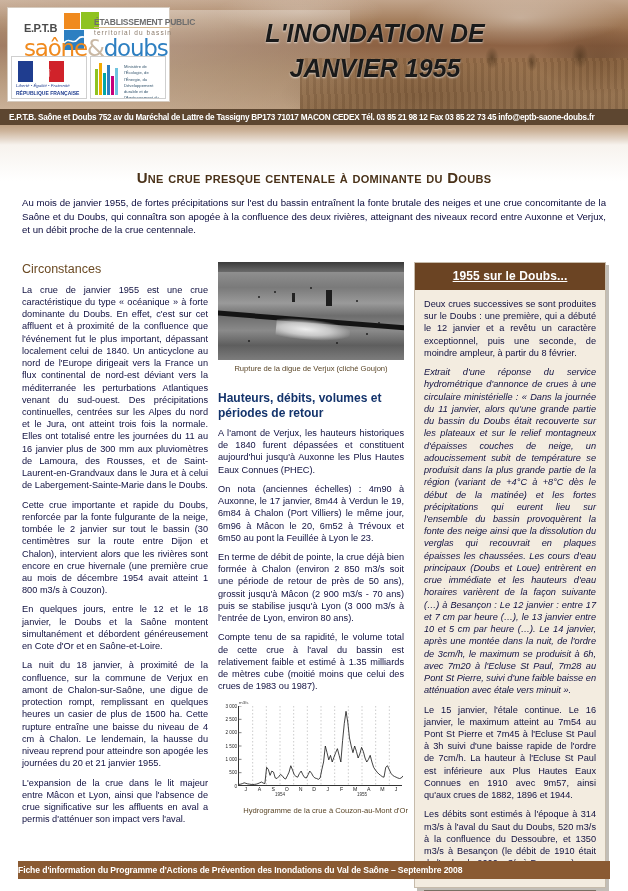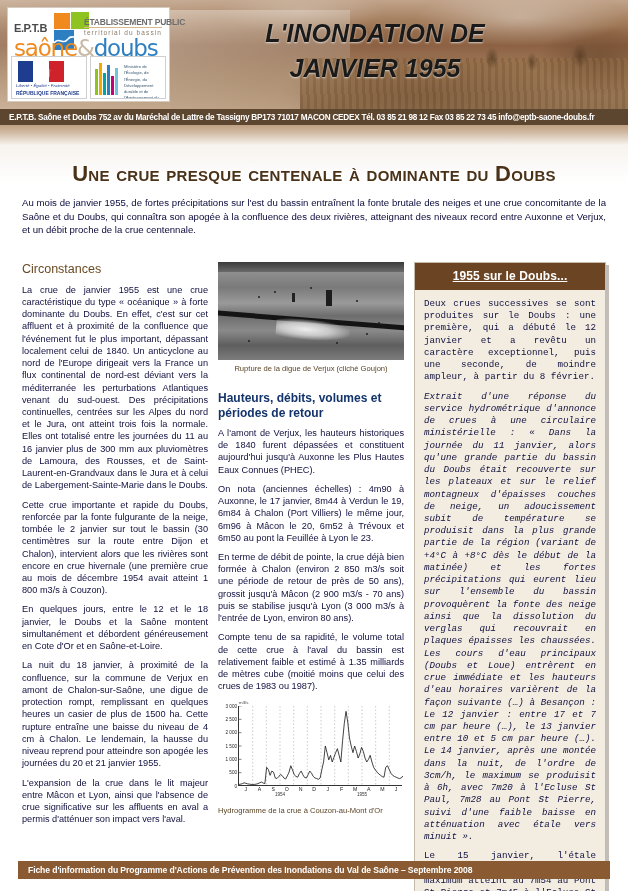--- a/index.html
+++ b/index.html
@@ -53,21 +53,21 @@
   }
 
   
   .logo-box {
     position: absolute; left: 7px; top: 7px;
     width: 163px; height: 95px;
     background: #ffffff;
     border: 1px solid #d6cbbf;
     padding: 3px 4px;
   }
-  .logo-top { position: relative; height: 45px; }
+  .logo-top { position: relative; height: 45px; margin-left: 10px; }
   .eptb-text {
     position: absolute; left: 2px; top: 11px;
     font-size: 11px; font-weight: bold; letter-spacing: -0.4px;
     color: #4a4a4a; font-family: "Liberation Sans", sans-serif;
   }
   .sq { position: absolute; }
   .sq-orange { left: 42px; top: 2px; width: 16px; height: 16px; background: #f08a1e; }
   .sq-green  { left: 59px; top: 1px; width: 18px; height: 17px; background: #8fc320; }
   .sq-blue   { left: 42px; top: 19px; width: 20px; height: 20px; background: #2d7fc1; }
   .sq-wave {
@@ -149,25 +149,25 @@
     filter: blur(0.4px);
   }
 
   
   .title-wrap {
     position: absolute; left: 0; top: 145px;
     width: 628px; height: 45px;
     background: linear-gradient(180deg, #f7f3ee 0%, #ffffff 80%);
   }
   .main-title {
-    position: absolute; left: 0; top: 16px; width: 628px;
+    position: absolute; left: 0; top: 24px; width: 628px;
     text-align: center;
     font-family: "Liberation Sans", sans-serif;
     font-weight: bold;
-    font-size: 22px;
+    font-size: 15px;
     color: #4a3219;
     letter-spacing: 0.3px;
     font-variant: small-caps;
     text-transform: none;
   }
 
   .intro {
     position: absolute; left: 22px; top: 196px;
     width: 584px;
     font-size: 9.6px; line-height: 1.42;
@@ -282,21 +282,21 @@
   .xtick {
     position: absolute; top: 100%; margin-top: 1px;
     font-size: 5.2px; color: #222; transform: translateX(-50%);
     font-family: "Liberation Sans", sans-serif;
   }
   .yearlab {
     position: absolute; top: 100%; margin-top: 7px;
     font-size: 4.6px; color: #333; transform: translateX(-50%);
   }
   .chart-caption {
-    font-size: 7.6px; color: #5a4526; text-align: left;
+    font-size: 7.6px; color: #5a4526; text-align: right;
     margin-top: 2px; line-height: 1.3;
   }
 
   
   .side-panel {
     width: 192px;
     background: #f3ece0;
     border: 1px solid #c6bbab;
     box-shadow: 3px 3px 0 rgba(120,110,95,0.45);
     position: relative;
@@ -308,35 +308,34 @@
     font-size: 12px; font-weight: bold;
     padding: 6px 4px 7px 4px;
     letter-spacing: 0.1px;
     text-decoration: underline;
   }
   .side-body { padding: 8px 9px 10px 9px; }
   .side-body p {
     margin: 0 0 7px 0;
     font-size: 9.2px; line-height: 1.33;
     color: #101040; text-align: justify;
-    font-family: Liberation Mono, monospace;
+    font-family: Liberation Sans, sans-serif;
   }
   .side-body p.ital { font-style: italic; }
   .side-foot-bar {
     height: 5px; background: #7b7269; margin: 2px 10px 0 10px;
   }
 
   
   .footer {
     position: absolute; left: 18px; bottom: 12px;
     width: 592px; height: 18px;
     background: #8a5a32;
     color: #ffffff;
     display: flex; align-items: center;
-    padding-left: 10px;
     font-size: 8.6px; font-weight: bold;
     letter-spacing: -0.1px;
     white-space: nowrap;
     overflow: hidden;
   }
 </style>
 </head>
 <body>
 
 <div id="page">

